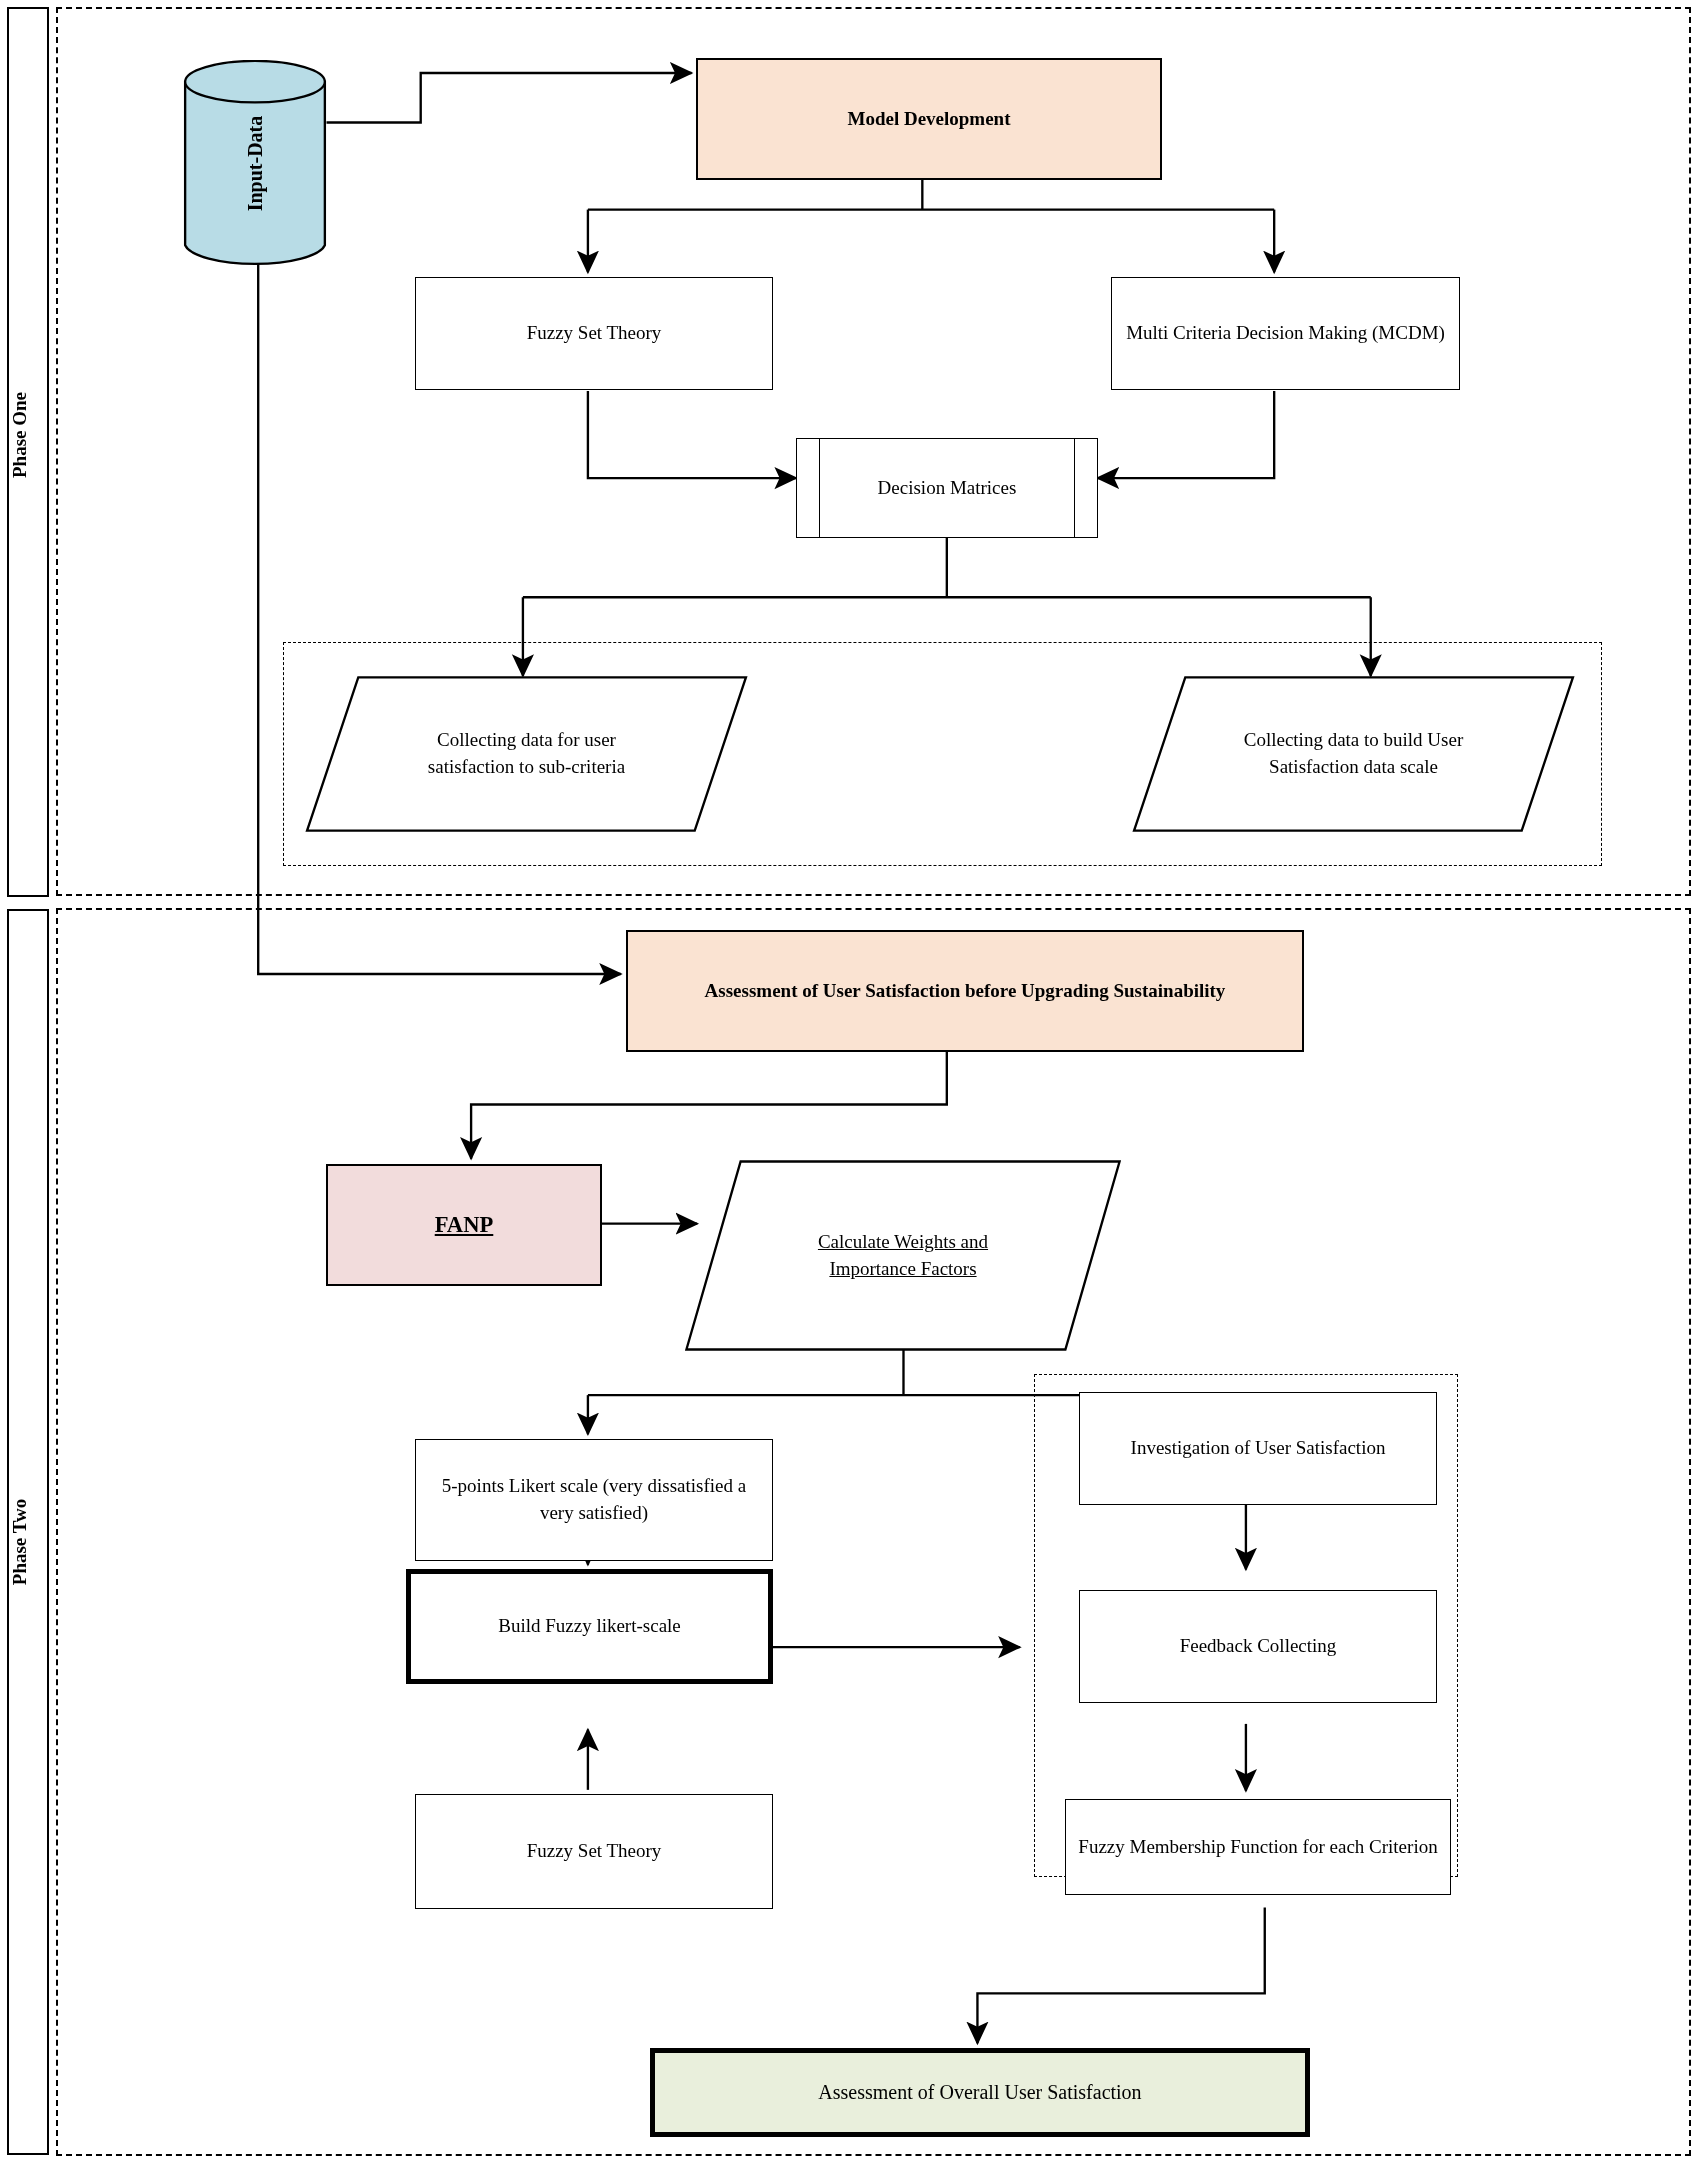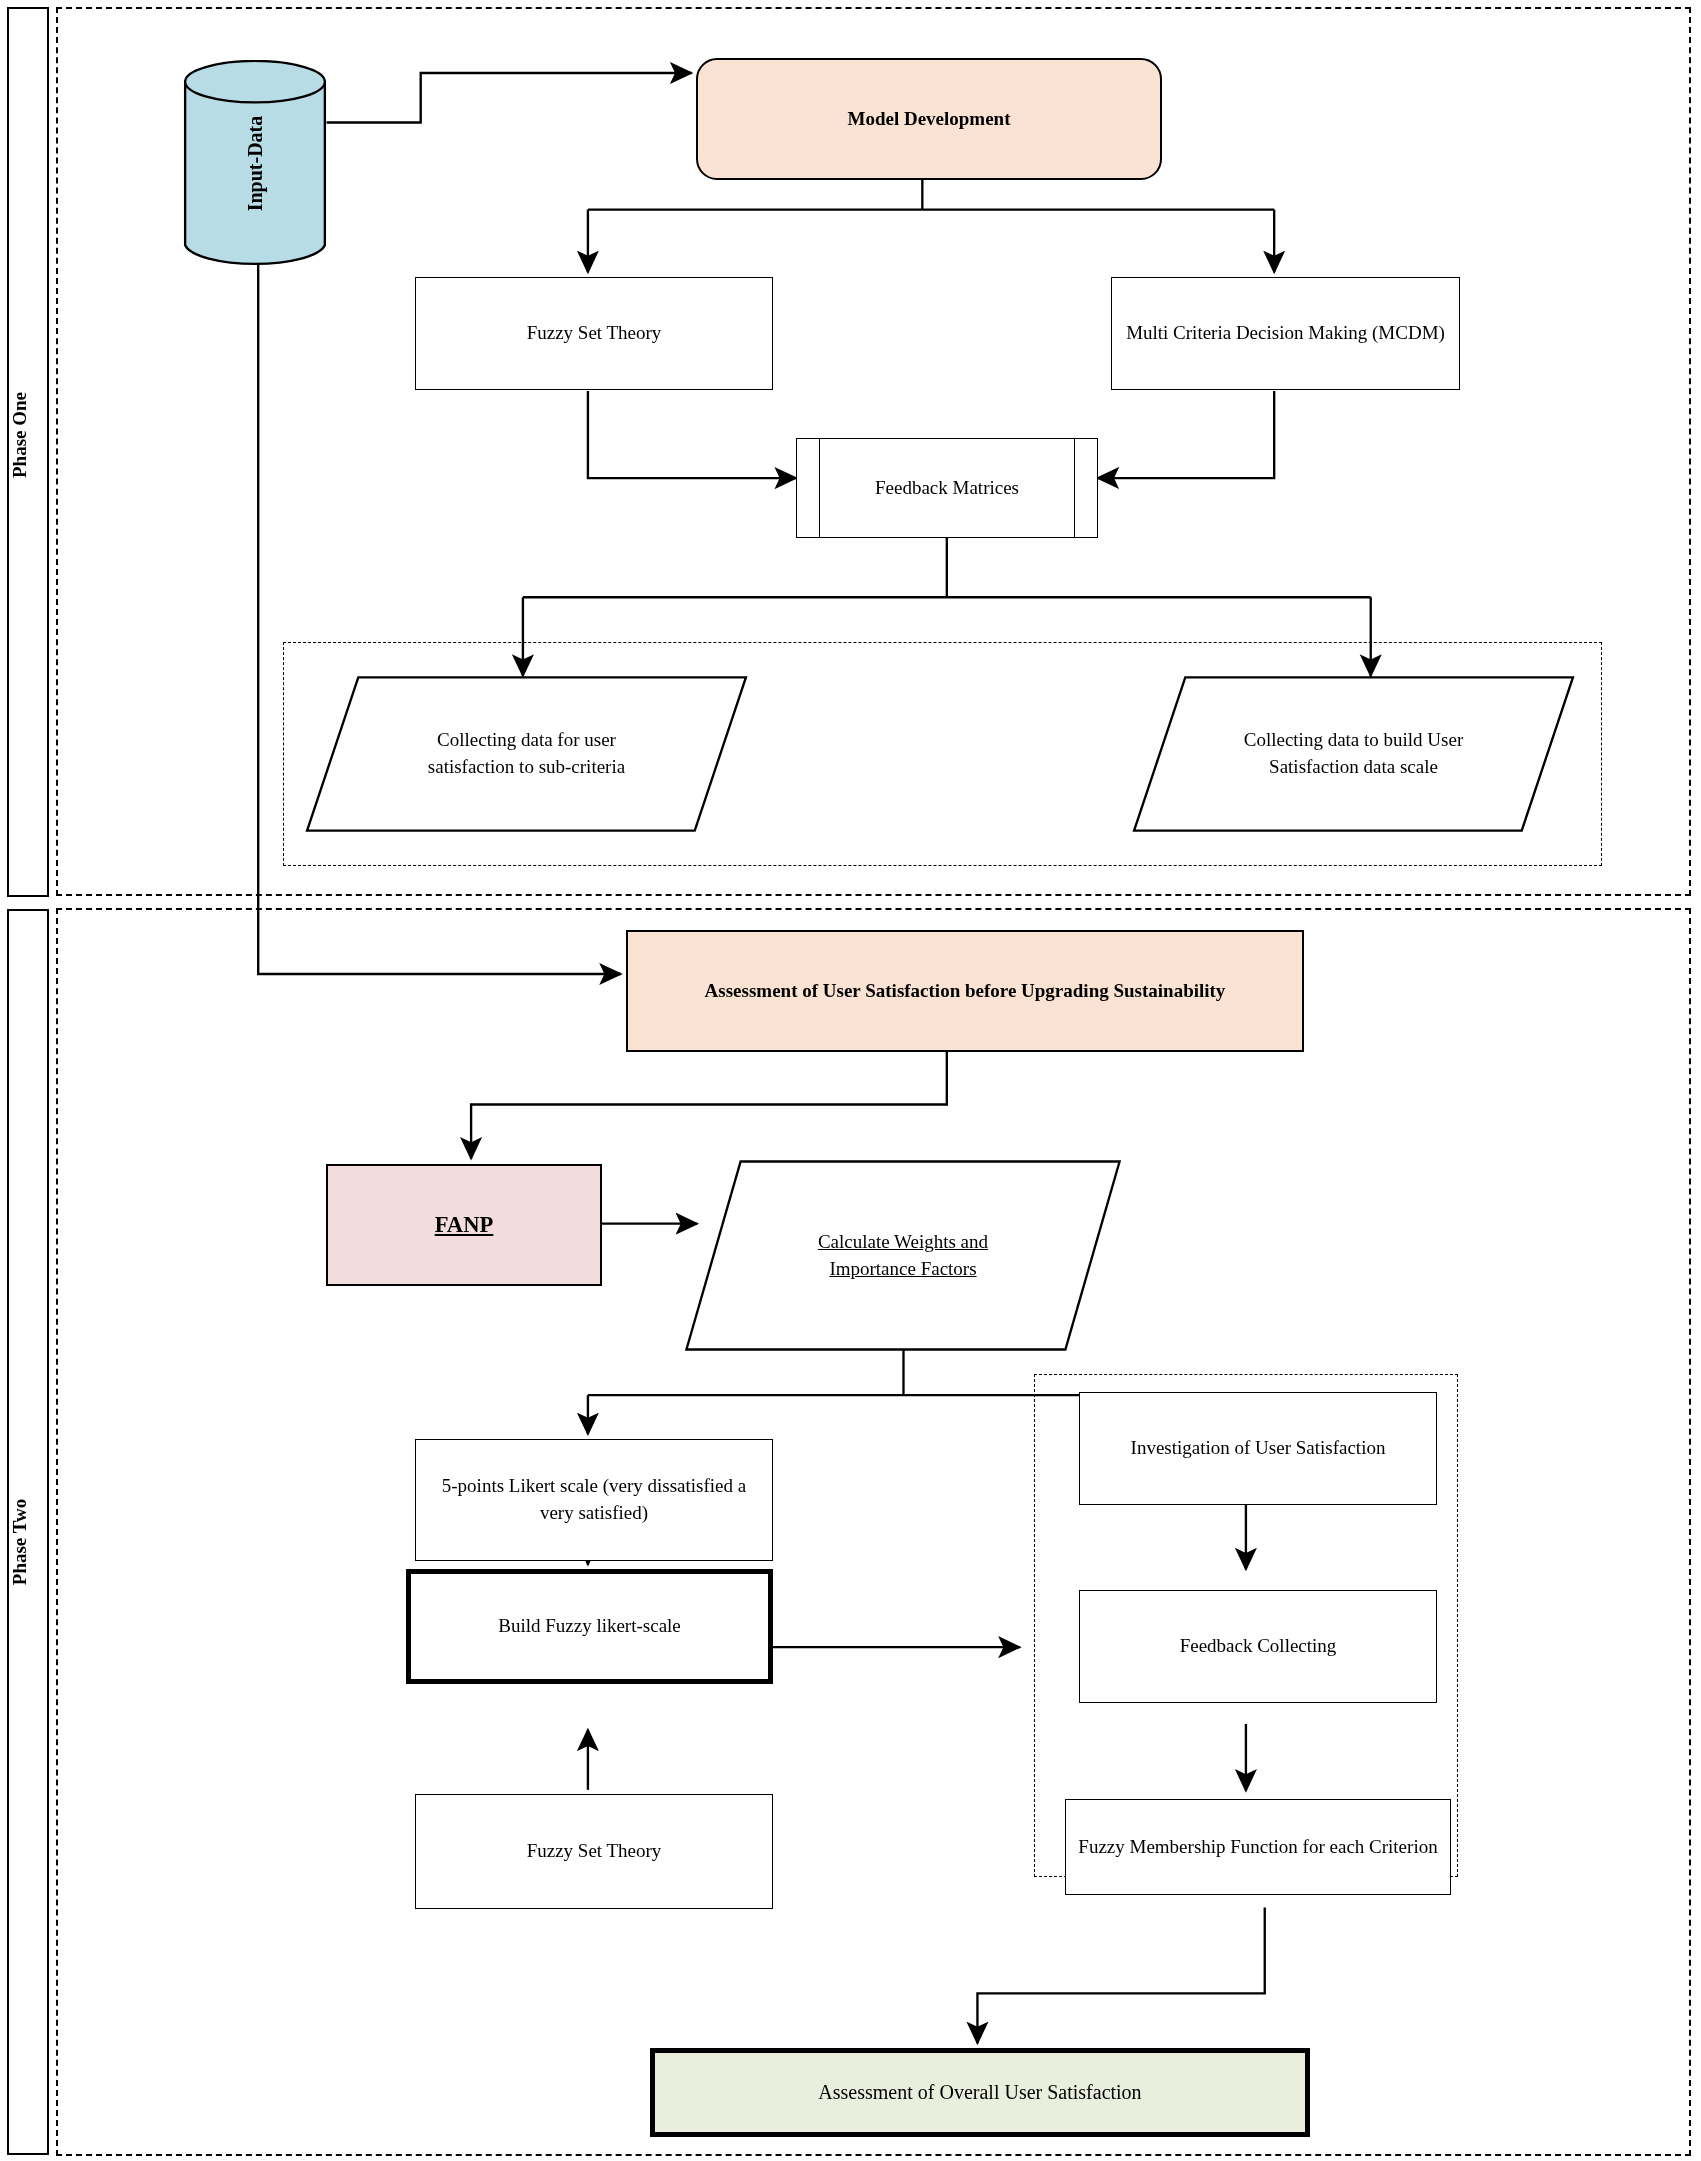--- a/index.html
+++ b/index.html
@@ -185,36 +185,36 @@
   </svg>
 
   <div class="cyl" style="left:183px; top:60px; width:144px; height:207px;">
     <svg width="144" height="207" viewBox="0 0 305 440">
       <path d="M4,46 L4,394 A150,46 0 0 0 301,394 L301,46 Z" fill="#B8DCE6" stroke="#000000" stroke-width="5"></path>
       <ellipse cx="152.5" cy="46" rx="148.5" ry="44" fill="#B8DCE6" stroke="#000000" stroke-width="5"></ellipse>
     </svg>
   </div>
   <div class="cyl-label" style="left:199px; top:152px; width:113px; text-align:center; font-size:20px;">Input-Data</div>
 
-  <div class="node rect rect-thick fill-peach bold" style="left:696px; top:58px; width:466px; height:122px; font-size:19px; border-width:2.8px;border-radius:21px;">
+  <div class="node rect rect-thick fill-peach bold" style="left:696px; top:58px; width:466px; height:122px; font-size:19px; border-width:2.8px;">
     <span>Model Development</span>
   </div>
 
   <div class="node rect" style="left:415px; top:277px; width:358px; height:113px; font-size:19px;">
     <span>Fuzzy Set Theory</span>
   </div>
 
   <div class="node rect" style="left:1111px; top:277px; width:349px; height:113px; padding:0 12.2px; font-size:19px;">
     <span>Multi Criteria Decision Making (MCDM)</span>
   </div>
 
   <div class="predef" style="left:796px; top:438px; width:302px; height:100px; font-size:19px;">
     <div class="predef-bar" style="left:22px;"></div>
     <div class="predef-bar" style="right:22px;"></div>
-    <span style="position:relative; z-index:2;">Feedback Matrices</span>
+    <span style="position:relative; z-index:2;">Decision Matrices</span>
   </div>
 
   <div class="para" style="left:305px; top:676px; width:443px; height:156px; font-size:19px;">
     <svg width="443" height="156" viewBox="0 0 940 332" style="position:absolute; left:0; top:0;">
       <polygon points="112,3 937,3 828,329 3,329" fill="#ffffff" stroke="#000000" stroke-width="5"></polygon>
     </svg>
     <span class="para-txt" style="width:264px;">Collecting data for user satisfaction to sub-criteria</span>
   </div>
 
   <div class="para" style="left:1132px; top:676px; width:443px; height:156px; font-size:19px;">

